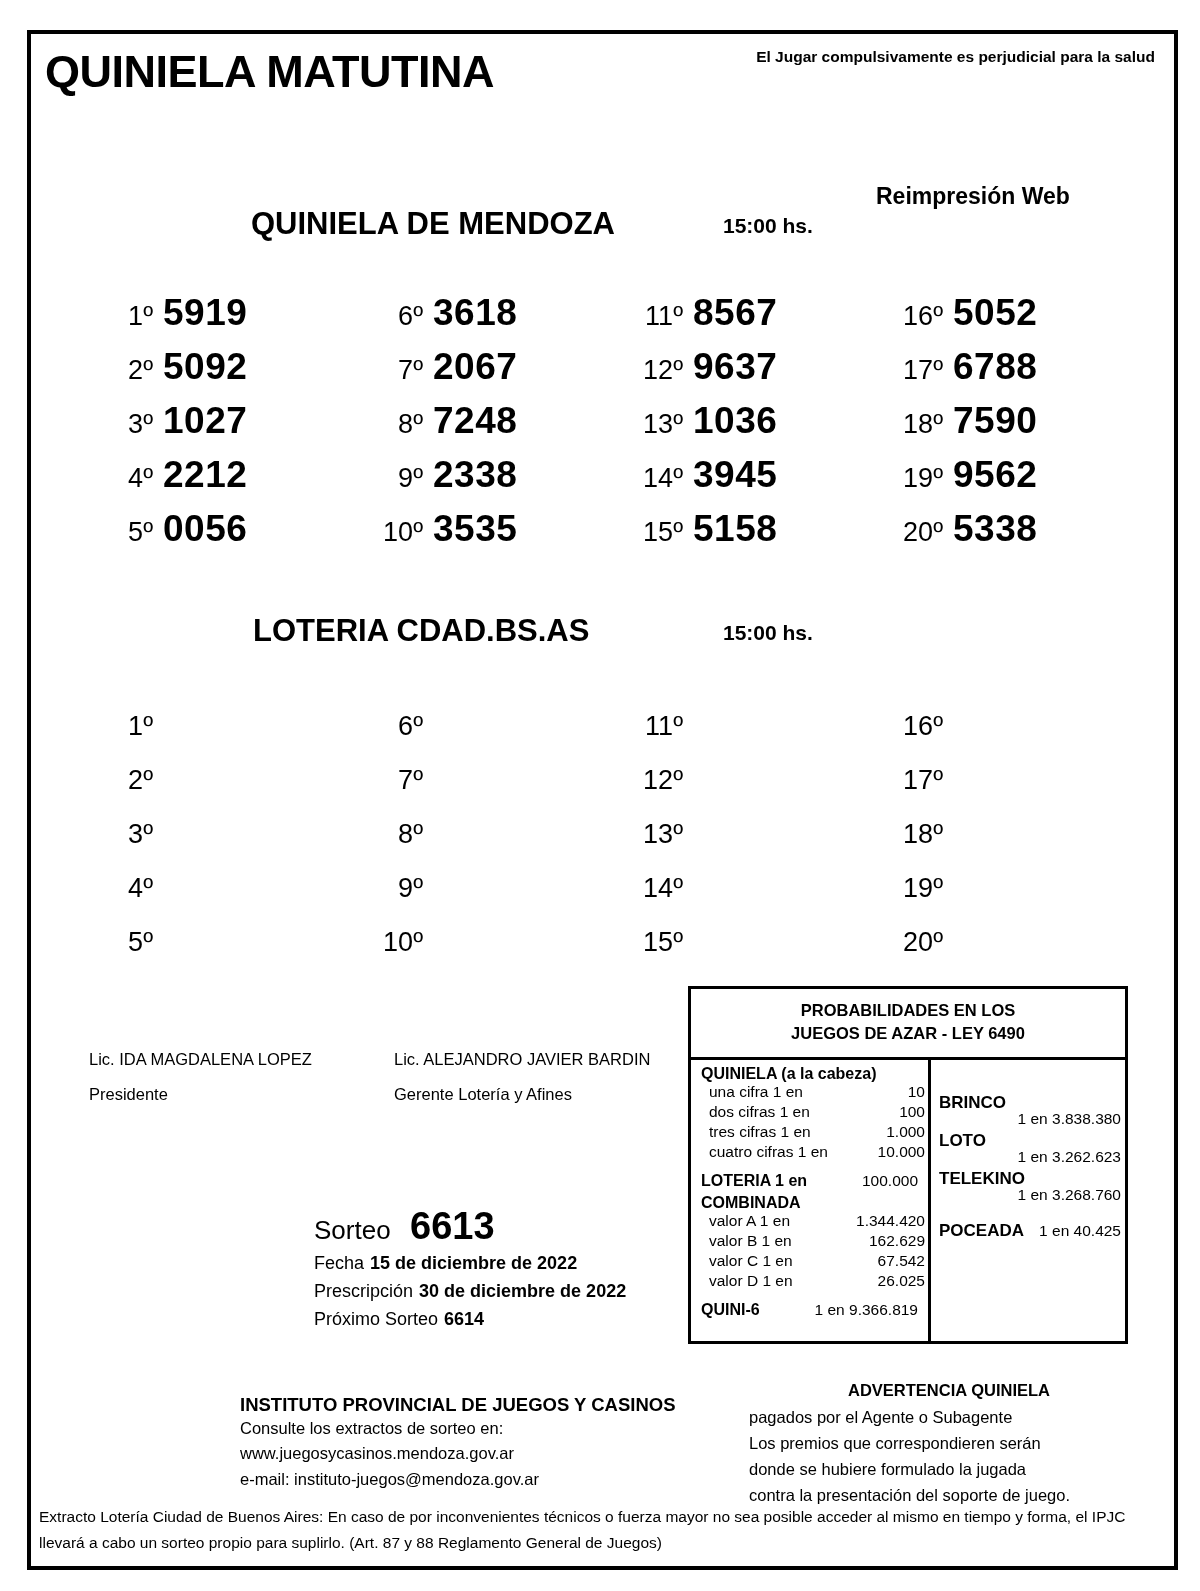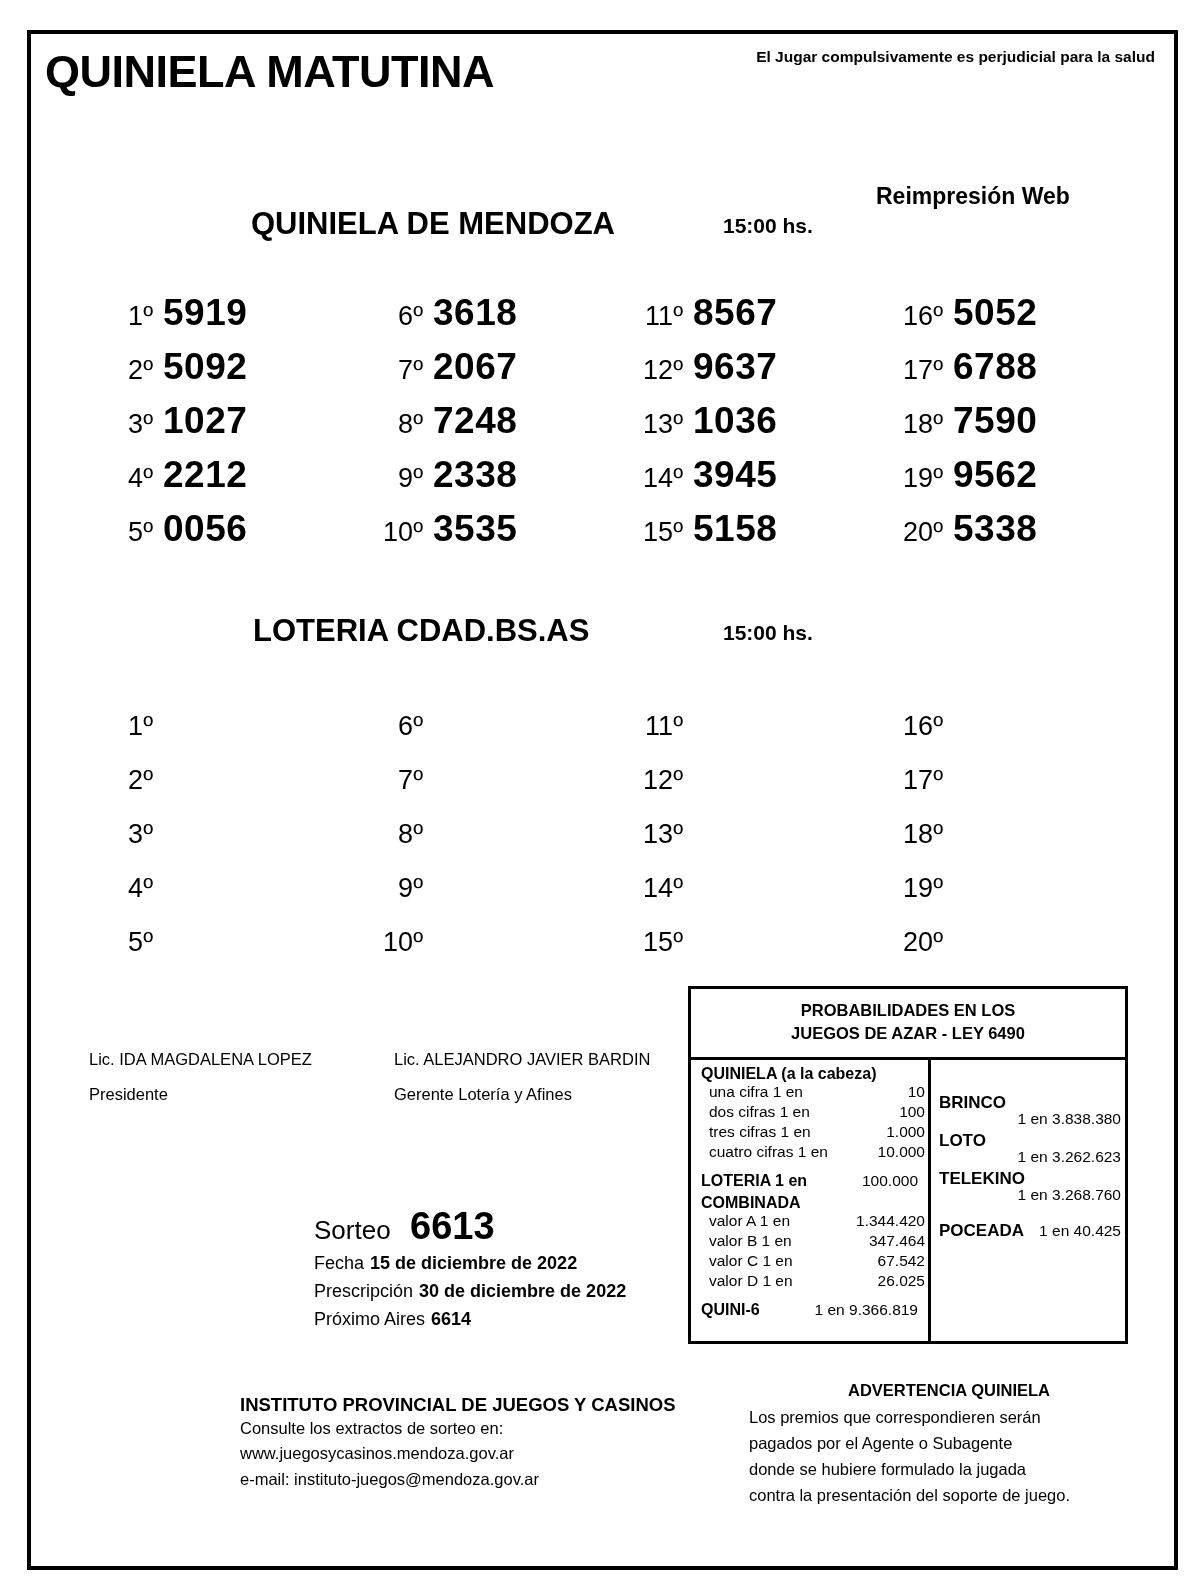--- a/index.html
+++ b/index.html
@@ -387,21 +387,21 @@
       <span id="sorteo-word">Sorteo</span>
       <span id="sorteo-number">6613</span>
     </div>
     <div class="meta-row">
       <span class="meta-label">Fecha</span><span class="meta-value">15 de diciembre de 2022</span>
     </div>
     <div class="meta-row">
       <span class="meta-label">Prescripción</span><span class="meta-value">30 de diciembre de 2022</span>
     </div>
     <div class="meta-row">
-      <span class="meta-label">Próximo Aires</span><span class="meta-value">6614</span>
+      <span class="meta-label">Próximo Sorteo</span><span class="meta-value">6614</span>
     </div>
   </div>
 
   <div id="prob-panel">
     <div id="prob-title">
       <div>PROBABILIDADES EN LOS</div>
       <div>JUEGOS DE AZAR - LEY 6490</div>
     </div>
     <div id="prob-divider-h"></div>
     <div id="prob-divider-v"></div>
@@ -432,21 +432,21 @@
         <span class="pi-odds">100.000</span>
       </div>
       <div class="prob-group-title">COMBINADA</div>
       <div id="combinada-rows">
           <div class="prob-row">
             <span class="pr-label">valor A 1 en</span>
             <span class="pr-value">1.344.420</span>
           </div>
           <div class="prob-row">
             <span class="pr-label">valor B 1 en</span>
-            <span class="pr-value">347.464</span>
+            <span class="pr-value">162.629</span>
           </div>
           <div class="prob-row">
             <span class="pr-label">valor C 1 en</span>
             <span class="pr-value">67.542</span>
           </div>
           <div class="prob-row">
             <span class="pr-label">valor D 1 en</span>
             <span class="pr-value">26.025</span>
           </div>
         </div>
@@ -473,28 +473,29 @@
         <div class="right-item inline-item" style="margin-top: 14px;">
           <span class="ri-name">POCEADA</span>
           <span class="ri-odds">1 en 40.425</span>
         </div>
       </div>
   </div>
 
   <div id="advertencia">
     <div id="advertencia-title">ADVERTENCIA QUINIELA</div>
     <div id="advertencia-lines">
+        <div class="adv-line">pagados por el Agente o Subagente</div>
         <div class="adv-line">Los premios que correspondieren serán</div>
-        <div class="adv-line">pagados por el Agente o Subagente</div>
         <div class="adv-line">donde se hubiere formulado la jugada</div>
         <div class="adv-line">contra la presentación del soporte de juego.</div>
       </div>
   </div>
 
   <div id="institute">
     <div id="institute-title">INSTITUTO PROVINCIAL DE JUEGOS Y CASINOS</div>
     <div class="inst-line">Consulte los extractos de sorteo en:</div>
     <div class="inst-line tight">www.juegosycasinos.mendoza.gov.ar</div>
     <div class="inst-line tight">e-mail:  instituto-juegos@mendoza.gov.ar</div>
   </div>
 
+  <div id="disclaimer">Extracto Lotería Ciudad de Buenos Aires: En caso de por inconvenientes técnicos o fuerza mayor no sea posible acceder al mismo en tiempo y forma, el IPJC llevará a cabo un sorteo propio para suplirlo. (Art. 87 y 88 Reglamento General de Juegos)</div>
 
 </div>
 
 </body></html>

